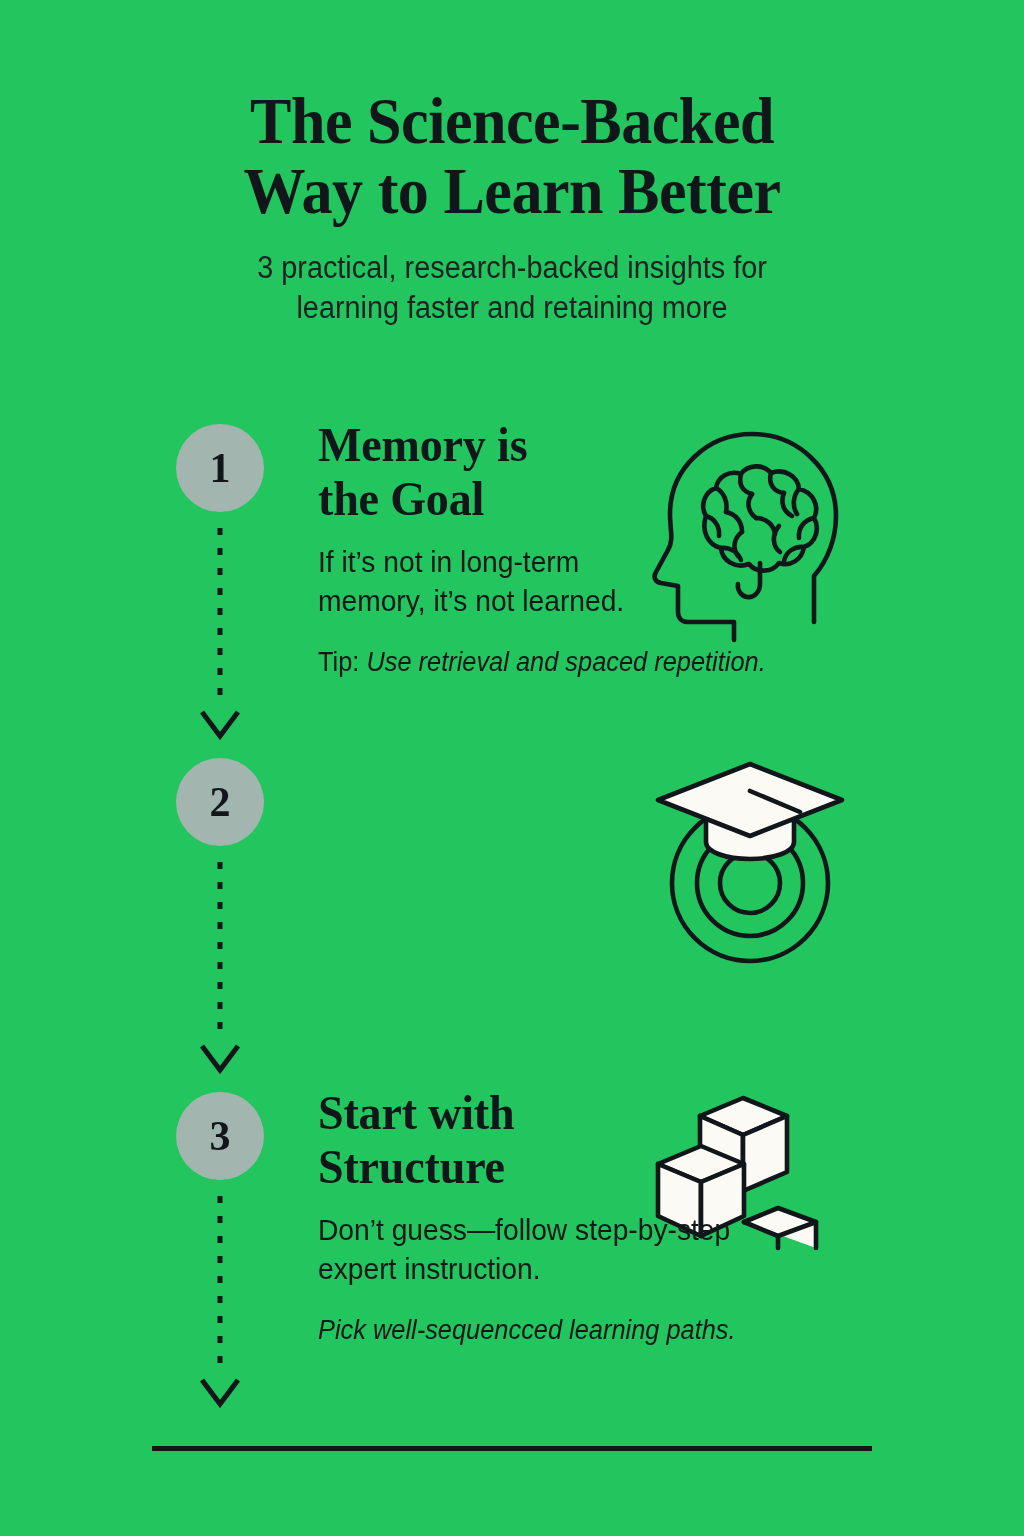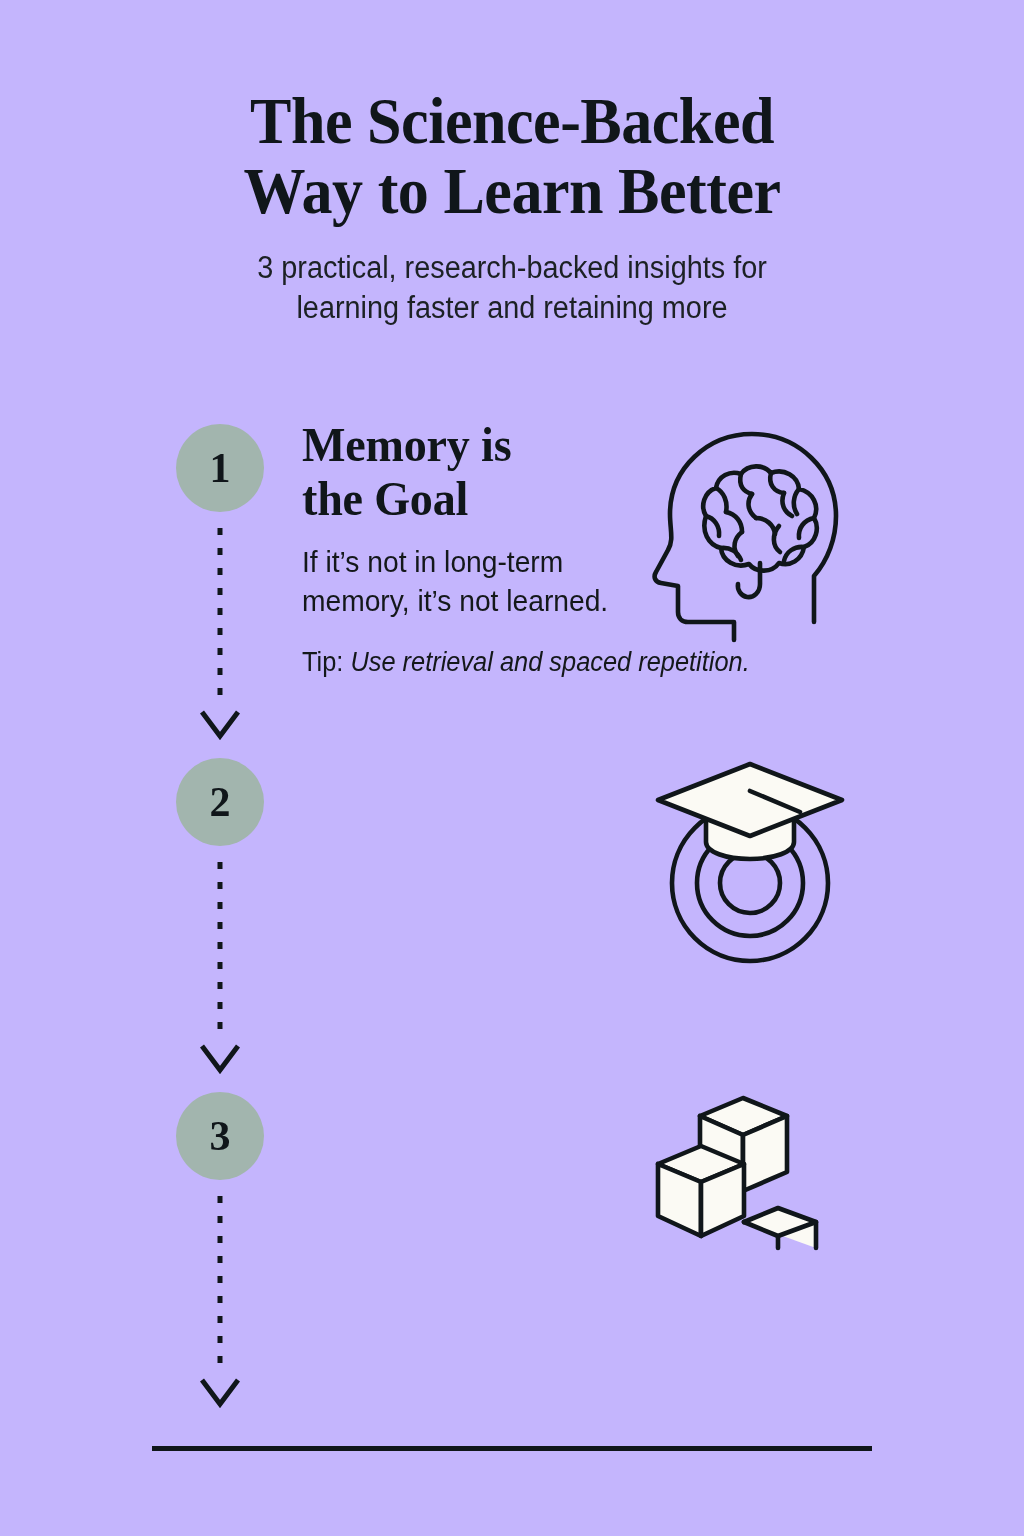--- a/index.html
+++ b/index.html
@@ -12,21 +12,21 @@
     background: #fbfaf4;
     font-family: "Liberation Sans", sans-serif;
     color: #14181a;
     overflow: hidden;
   }
 
   .page {
     position: relative;
     width: 1024px;
     height: 1536px;
-    background: #c4b5fd;
+    background: #22c55e;
   }
 
   
   .header {
     position: absolute;
     left: 100px;
     top: 86px;
     width: 824px;
     text-align: center;
   }
@@ -88,21 +88,21 @@
     position: absolute;
     left: 196px;
     top: 96px;
     width: 48px;
     height: 222px;
   }
   .connector svg { display: block; }
 
   .step-body {
     position: absolute;
-    left: 302px;
+    left: 318px;
     top: -6px;
     width: 600px;
   }
   .step-title {
     font-family: "Liberation Serif", serif;
     font-weight: 700;
     font-size: 48px;
     line-height: 1.12;
     letter-spacing: -0.2px;
     color: #10161a;
@@ -288,19 +288,32 @@
           <path d="M52 26 L95 8 L139 26 L95 45 Z" fill="#fbfaf4"></path>
           <path d="M52 26 L52 82 L95 101 L95 45 Z" fill="#fbfaf4"></path>
           <path d="M95 45 L95 101 L139 82 L139 26 Z" fill="#fbfaf4"></path>
 
           <path d="M10 74 L53 56 L96 74 L53 92 Z" fill="#fbfaf4"></path>
           <path d="M10 74 L10 126 L53 146 L53 92 Z" fill="#fbfaf4"></path>
           <path d="M53 92 L53 146 L96 126 L96 74 Z" fill="#fbfaf4"></path>
         </svg>
       </div>
 
+      <div class="step-body">
+        <h2 class="step-title">
+          <span class="line">Start with</span>
+          <span class="line">Structure</span>
+        </h2>
+        <p class="step-desc">
+          <span class="line">Don’t guess—follow step-by-step</span>
+          <span class="line">expert instruction.</span>
+        </p>
+        <p class="step-tip">
+          <span class="tip-label"></span><span class="tip-text">Pick well-sequencced learning paths.</span>
+        </p>
+      </div>
     </div>
 
   </div>
 
   <div class="footer-rule"></div>
 
 </div>
 
 </body></html>

